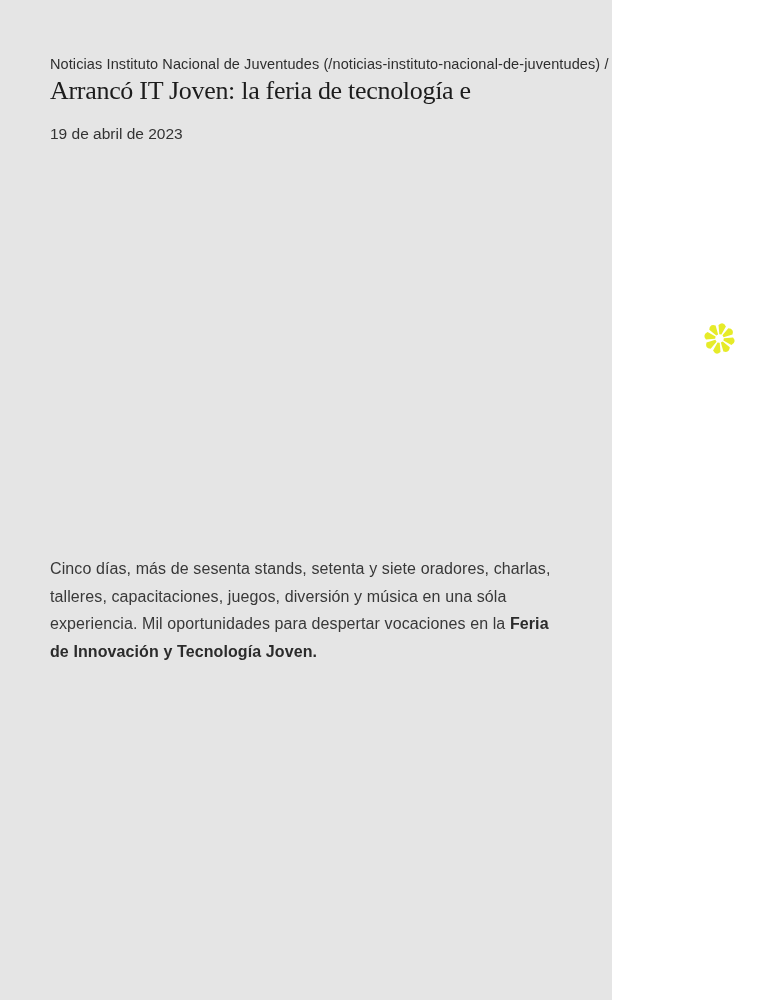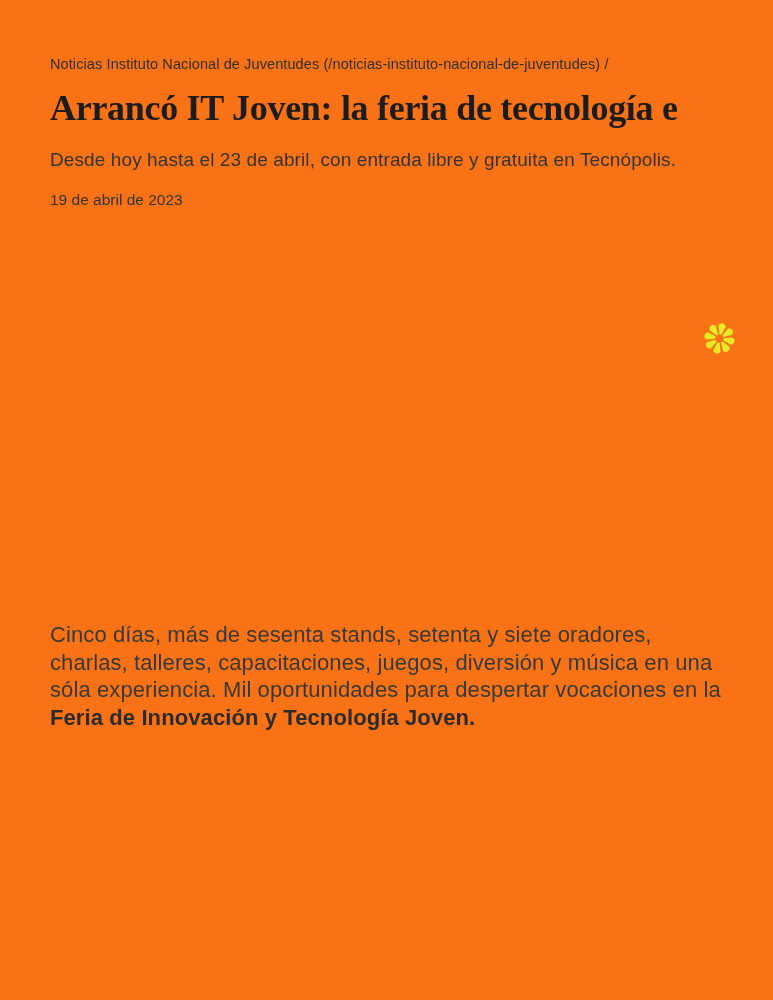--- a/index.html
+++ b/index.html
@@ -6,47 +6,46 @@
   html, body { background: #ffffff; }
   body {
     width: 773px;
     height: 1000px;
     font-family: "Liberation Sans", sans-serif;
     color: #333333;
     overflow: hidden;
   }
   .page {
     position: relative;
-    width: 773px;
+    width: 612px;
     height: 1000px;
-    background: #f97316;
+    background: #e5e5e5;
   }
   .content {
     padding: 54px 50px 0 50px;
   }
   
   .breadcrumb {
     font-size: 14.5px;
     line-height: 20px;
     color: #2e2e2e;
     letter-spacing: 0.1px;
     white-space: nowrap;
   }
   .crumb-link {
     color: #2e2e2e;
     text-decoration: none;
     cursor: pointer;
   }
   .crumb-sep { color: #2e2e2e; }
   
   .title {
-    margin-top: 18px;
     font-family: "Liberation Serif", "DejaVu Serif", serif;
-    font-weight: 700;
-    font-size: 36px;
+    font-weight: 400;
+    font-size: 26px;
     line-height: 33px;
     letter-spacing: -0.3px;
     color: #1c1c1c;
   }
   .title .t-line { display: block; }
   
   .subtitle {
     margin-top: 22px;
     font-size: 19px;
     line-height: 26px;
@@ -67,21 +66,21 @@
   }
   .spinner {
     position: absolute;
     left: 703px;
     top: 322px;
     width: 33px;
     height: 33px;
   }
   
   .body-text {
-    font-size: 22px;
+    font-size: 16px;
     line-height: 27.5px;
     color: #383838;
     max-width: 680px;
     letter-spacing: 0.1px;
   }
   .body-text strong {
     font-weight: 700;
     color: #2b2b2b;
   }
 </style>
@@ -107,21 +106,20 @@
 
     <nav class="breadcrumb">
       <a href="#" class="crumb-link"><span>Noticias Instituto Nacional de Juventudes</span> <span>(/noticias-instituto-nacional-de-juventudes)</span></a>
       <span class="crumb-sep">/</span>
     </nav>
 
     <h1 class="title">
       <span class="t-line">Arrancó IT Joven: la feria de tecnología e</span>
     </h1>
 
-    <p class="subtitle">Desde hoy hasta el 23 de abril, con entrada libre y gratuita en Tecnópolis.</p>
 
     <p class="date">19 de abril de 2023</p>
 
     <div class="figure"></div>
 
     <p class="body-text"><span>Cinco días, más de sesenta stands, setenta y siete oradores, charlas, talleres, capacitaciones, juegos, diversión y música en una sóla experiencia. Mil oportunidades para despertar vocaciones en la </span><strong>Feria de Innovación y Tecnología Joven.</strong></p>
 
   </div>
 </div>
 

